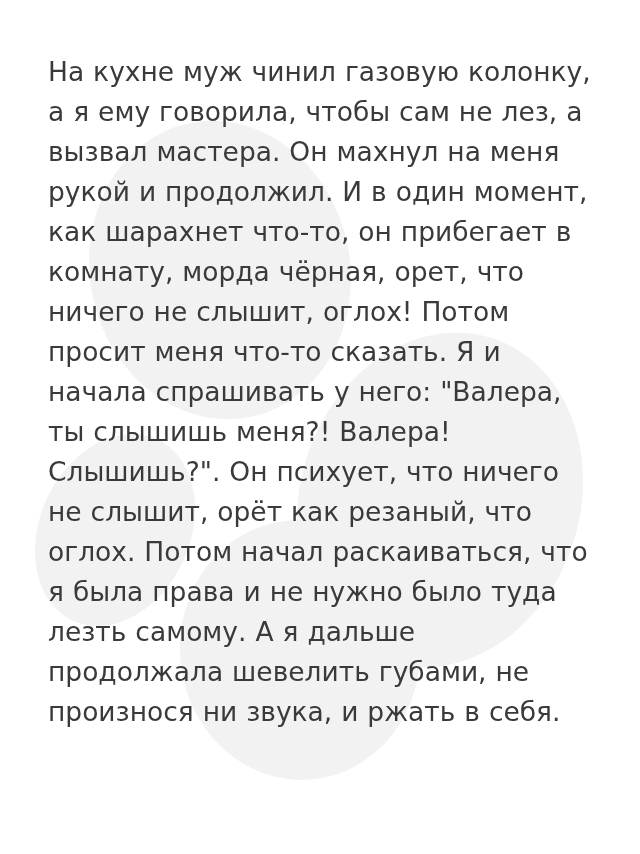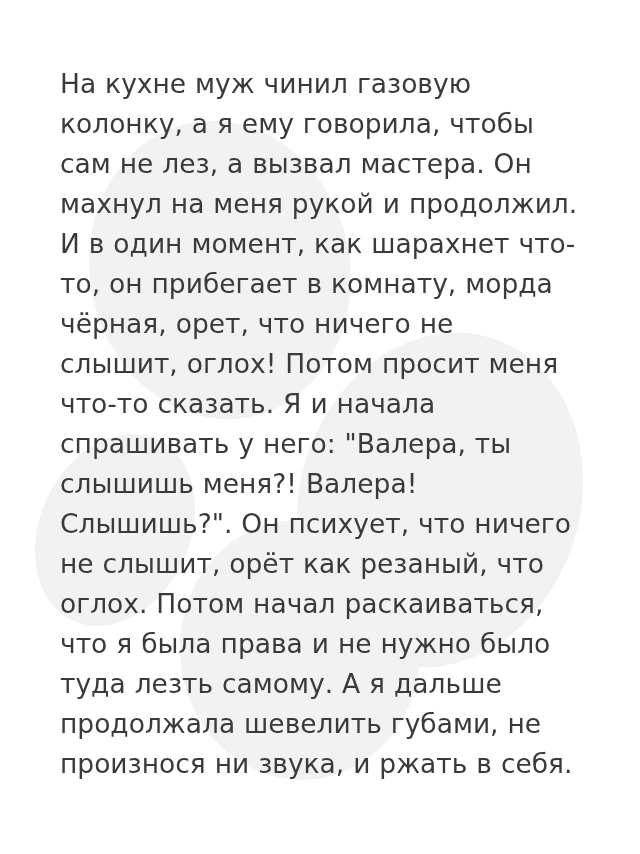--- a/index.html
+++ b/index.html
@@ -50,21 +50,21 @@
     width: 544px;
     z-index: 1;
   }
   .body-text {
     font-family: "DejaVu Sans", sans-serif;
     font-size: 26.5px;
     line-height: 40px;
     color: #3a3a3a;
     text-align: justify;
     text-justify: inter-word;
-    margin: 12px;
+    margin: 0;
     white-space: pre-wrap;
     word-spacing: 0.02em;
   }
   .body-text:last-child {
     text-align: left;
   }
 </style>
 </head>
 <body>
 

